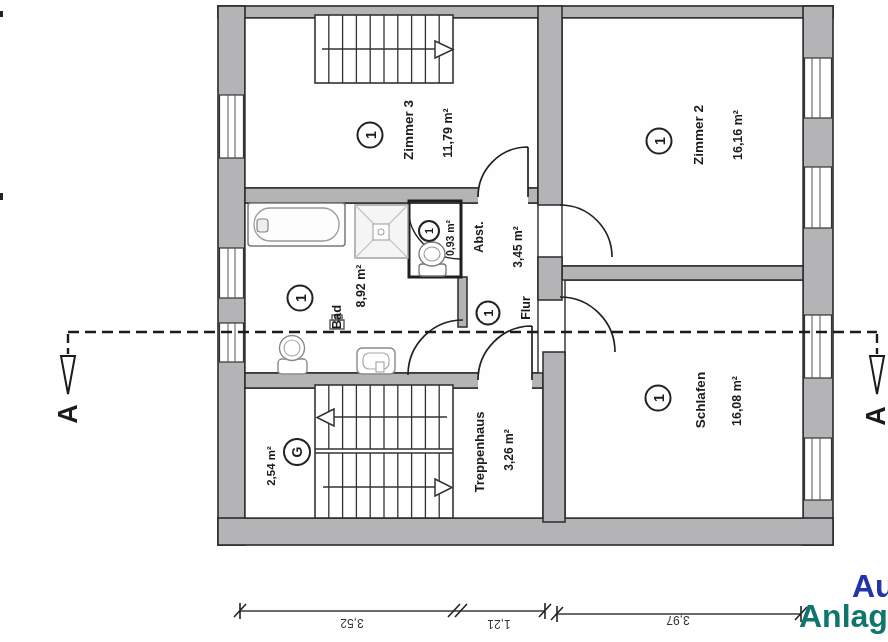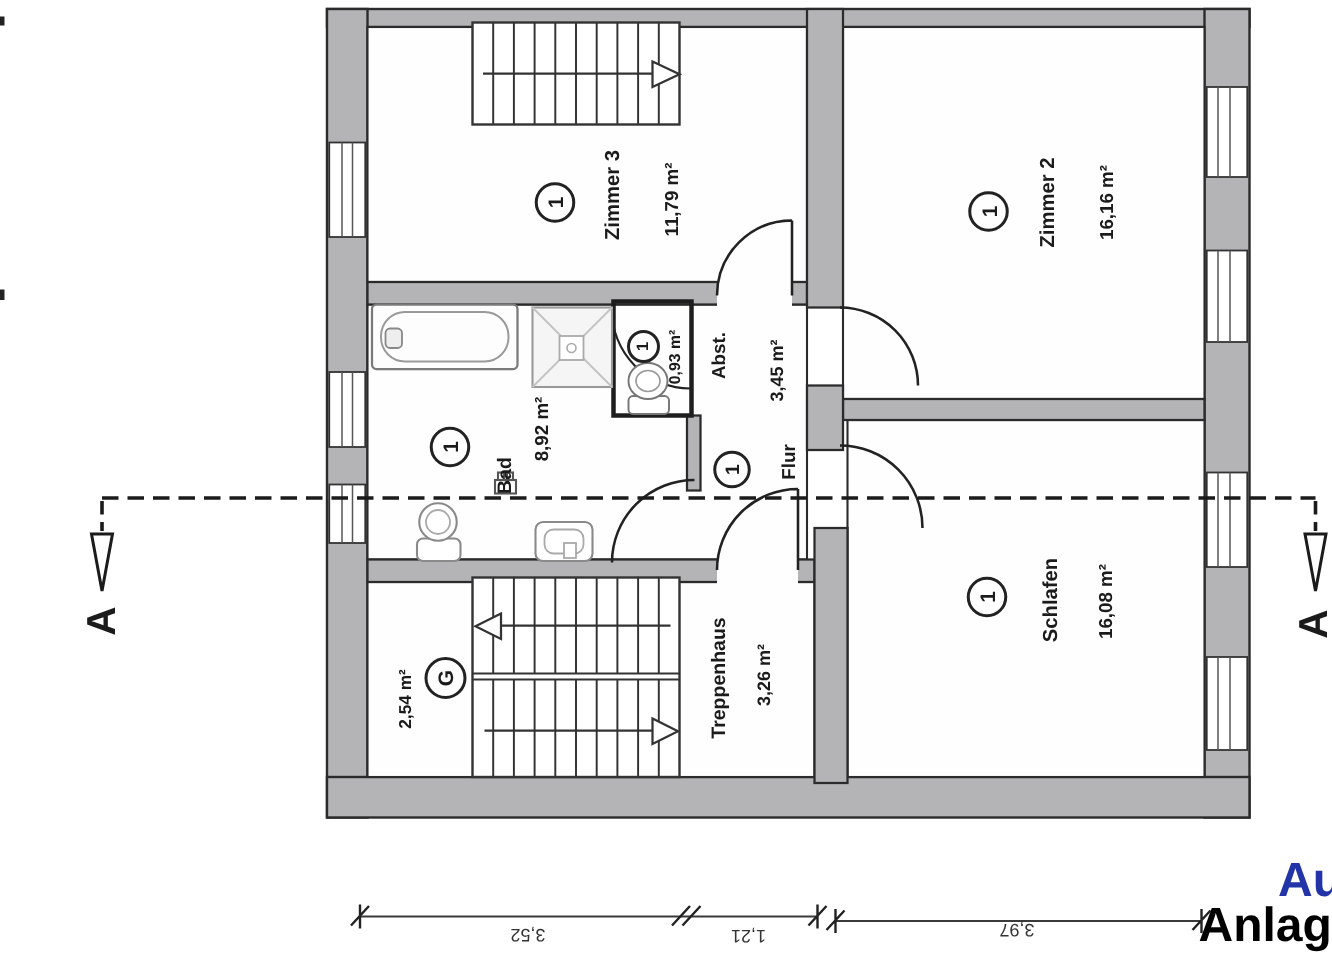--- a/index.html
+++ b/index.html
@@ -186,15 +186,15 @@
   <div class="lbl" style="left:271px;top:466px;font-size:11.5px;">2,54 m²</div>
 
   <div class="lbl" style="left:68px;top:414px;font-size:27px;">A</div>
   <div class="lbl" style="left:876px;top:416px;font-size:27px;">A</div>
 
   <div class="lbl flip" style="left:352px;top:623px;font-size:12px;">3,52</div>
   <div class="lbl flip" style="left:499px;top:624px;font-size:12px;">1,21</div>
   <div class="lbl flip" style="left:678px;top:620px;font-size:12px;">3,97</div>
 
   <div class="corner-note" style="left:852px;top:570px;font-size:32px;color:#2334a8;">Au</div>
-  <div class="corner-note" style="left:799px;top:600px;font-size:32px;color:#000000;">Anlag</div>
+  <div class="corner-note" style="left:799px;top:600px;font-size:32px;color:#0f766e;">Anlag</div>
 
 </div>
 
 </body></html>

